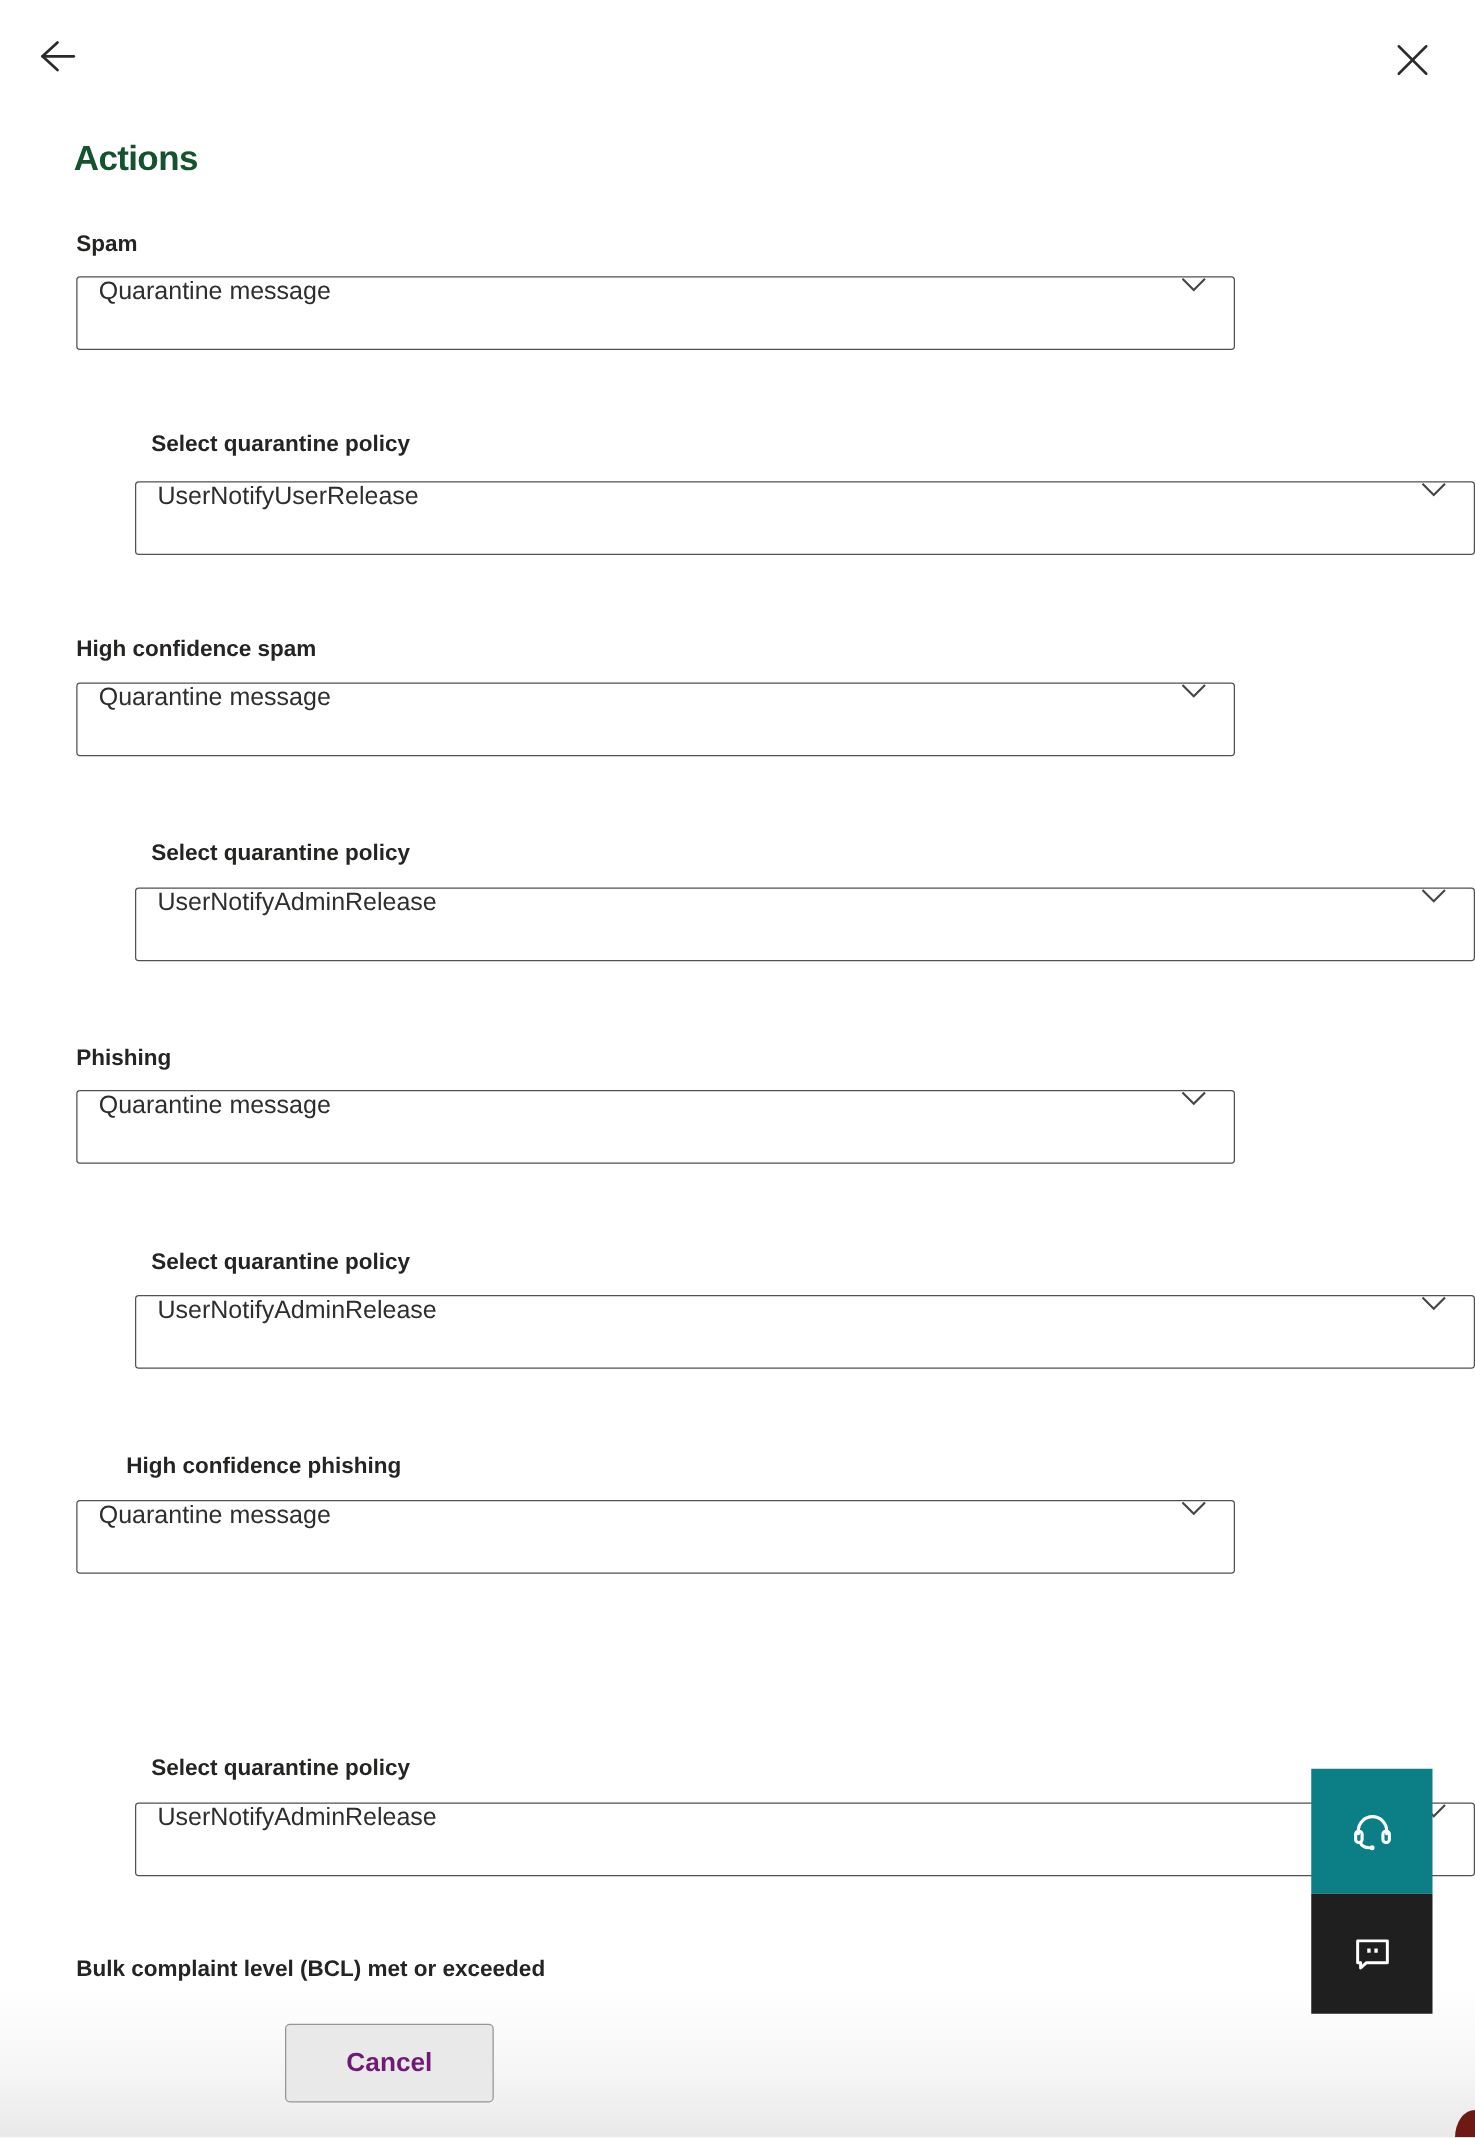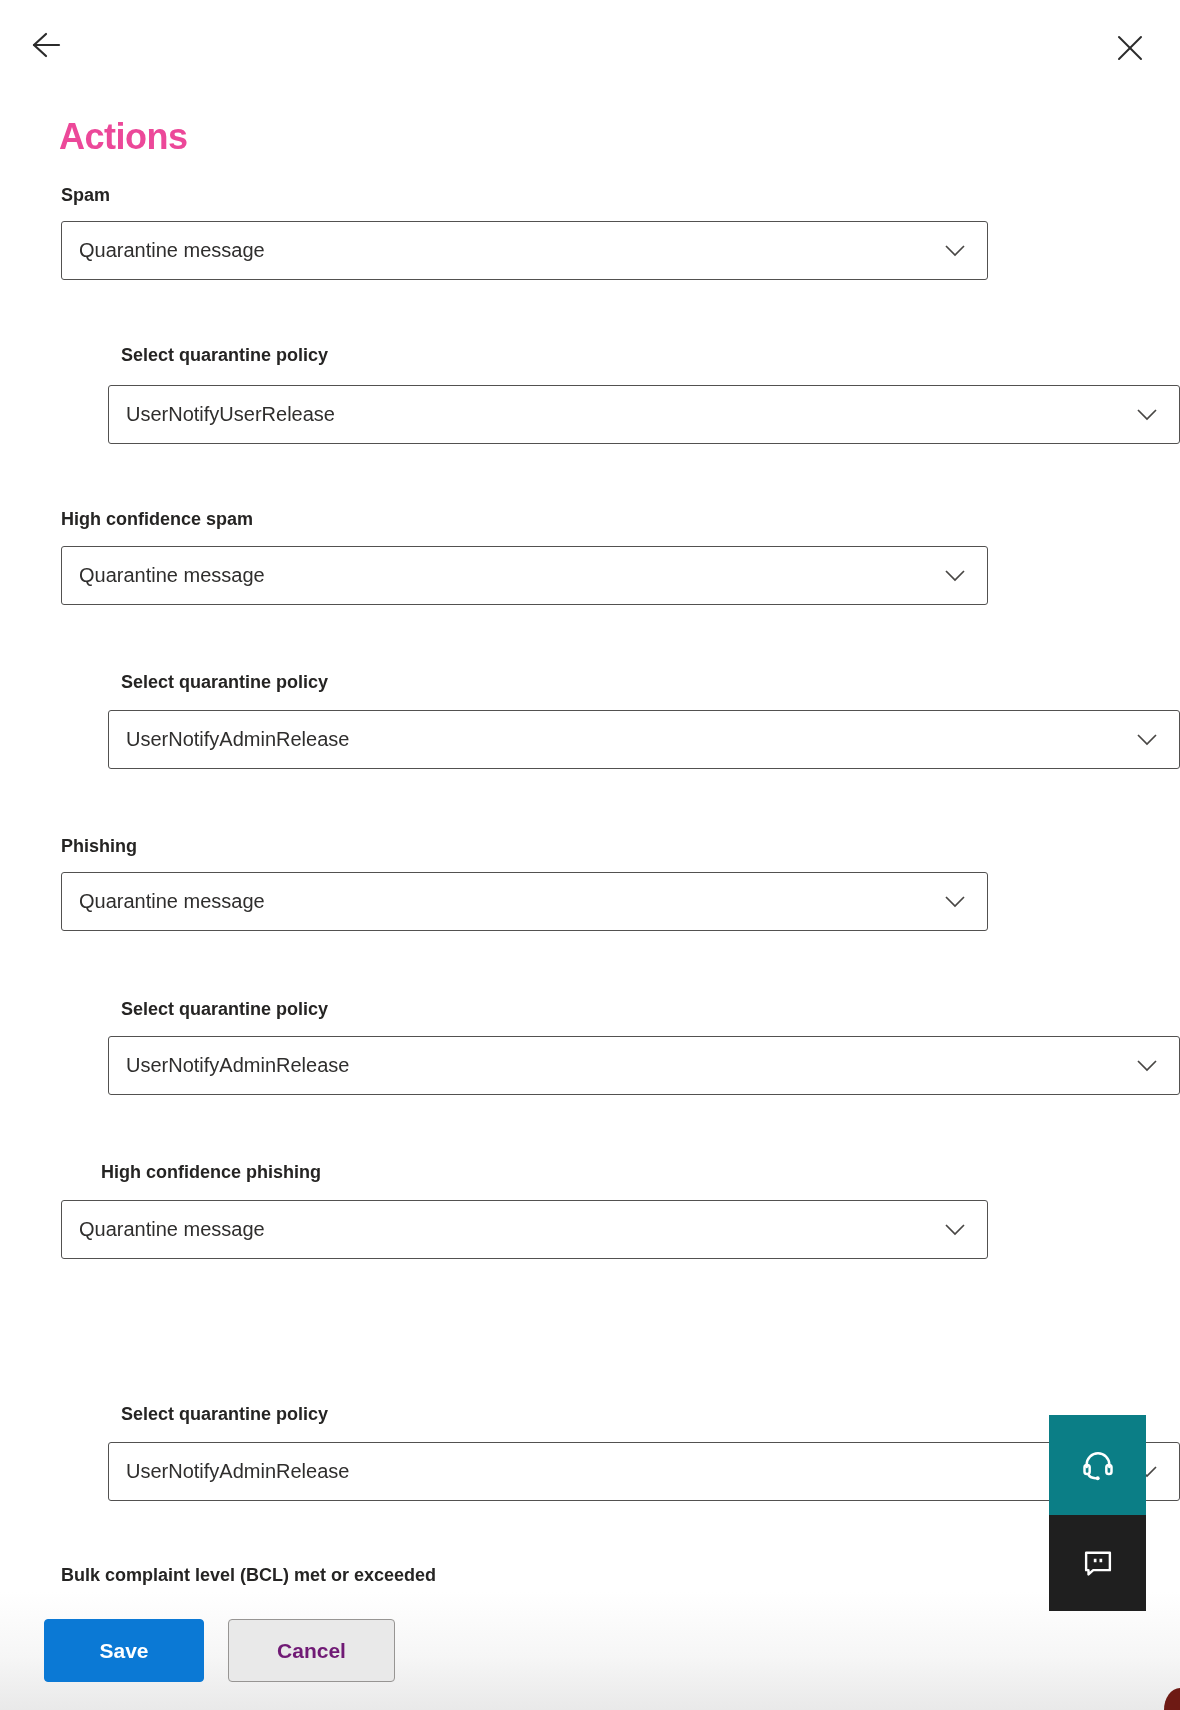--- a/index.html
+++ b/index.html
@@ -3,25 +3,25 @@
 <meta charset="utf-8">
 <style>
   html,body{margin:0;padding:0;background:#fff;}
   .canvas{
     position:relative;width:1180px;height:1710px;overflow:hidden;background:#ffffff;
     font-family:"Liberation Sans","DejaVu Sans",sans-serif;color:#2b2a29;
   }
   .icon-btn{position:absolute;background:none;border:none;padding:0;cursor:pointer;line-height:0;}
   .back-btn{left:24px;top:24px;width:40px;height:40px;}
   .close-btn{left:1110px;top:28px;width:40px;height:40px;}
-  .page-title{position:absolute;left:59px;top:92px;font-size:36px;font-weight:700;color:#ec4899;letter-spacing:-.5px;}
+  .page-title{position:absolute;left:59px;top:92px;font-size:28px;font-weight:700;color:#14532d;letter-spacing:-.5px;}
   .field-label{position:absolute;font-size:18px;font-weight:600;color:#252423;}
   .dropdown{
     position:absolute;height:59px;box-sizing:border-box;background:#fff;
-    border:1.5px solid #525150;border-radius:3px;display:flex;align-items:center;
+    border:1.5px solid #525150;border-radius:3px;display:flex;
     justify-content:space-between;padding:0 22px 0 17px;cursor:pointer;
   }
   .dropdown .value{font-size:20px;color:#2f2e2d;}
   .main-col{left:61px;width:927px;}
   .indent-col{left:108px;width:1072px;}
   .lbl-0{left:61px;top:185px;}
   .dd-0{top:221px;}
   .lbl-1{left:121px;top:345px;}
   .dd-1{top:385px;}
   .lbl-2{left:61px;top:509px;}
@@ -157,19 +157,18 @@
     </button>
     <button class="help-btn help-chat" aria-label="Give feedback">
       <svg width="38" height="38" viewBox="0 0 24 24" fill="none" stroke="#ffffff" stroke-width="1.5" stroke-linejoin="round">
         <path d="M4.5 5.5 H19.5 V16.5 H9 L6 19.2 V16.5 H4.5 Z"></path>
         <path d="M10.2 9.3 v2.2 M13.8 9.3 v2.2" stroke-width="1.7"></path>
       </svg>
     </button>
   </div>
 
   <div class="footer">
-    <button class="btn save-btn">Save</button>
     <button class="btn cancel-btn">Cancel</button>
   </div>
 
   <div class="corner-artifact"></div>
 
 </div>
 
 </body></html>

